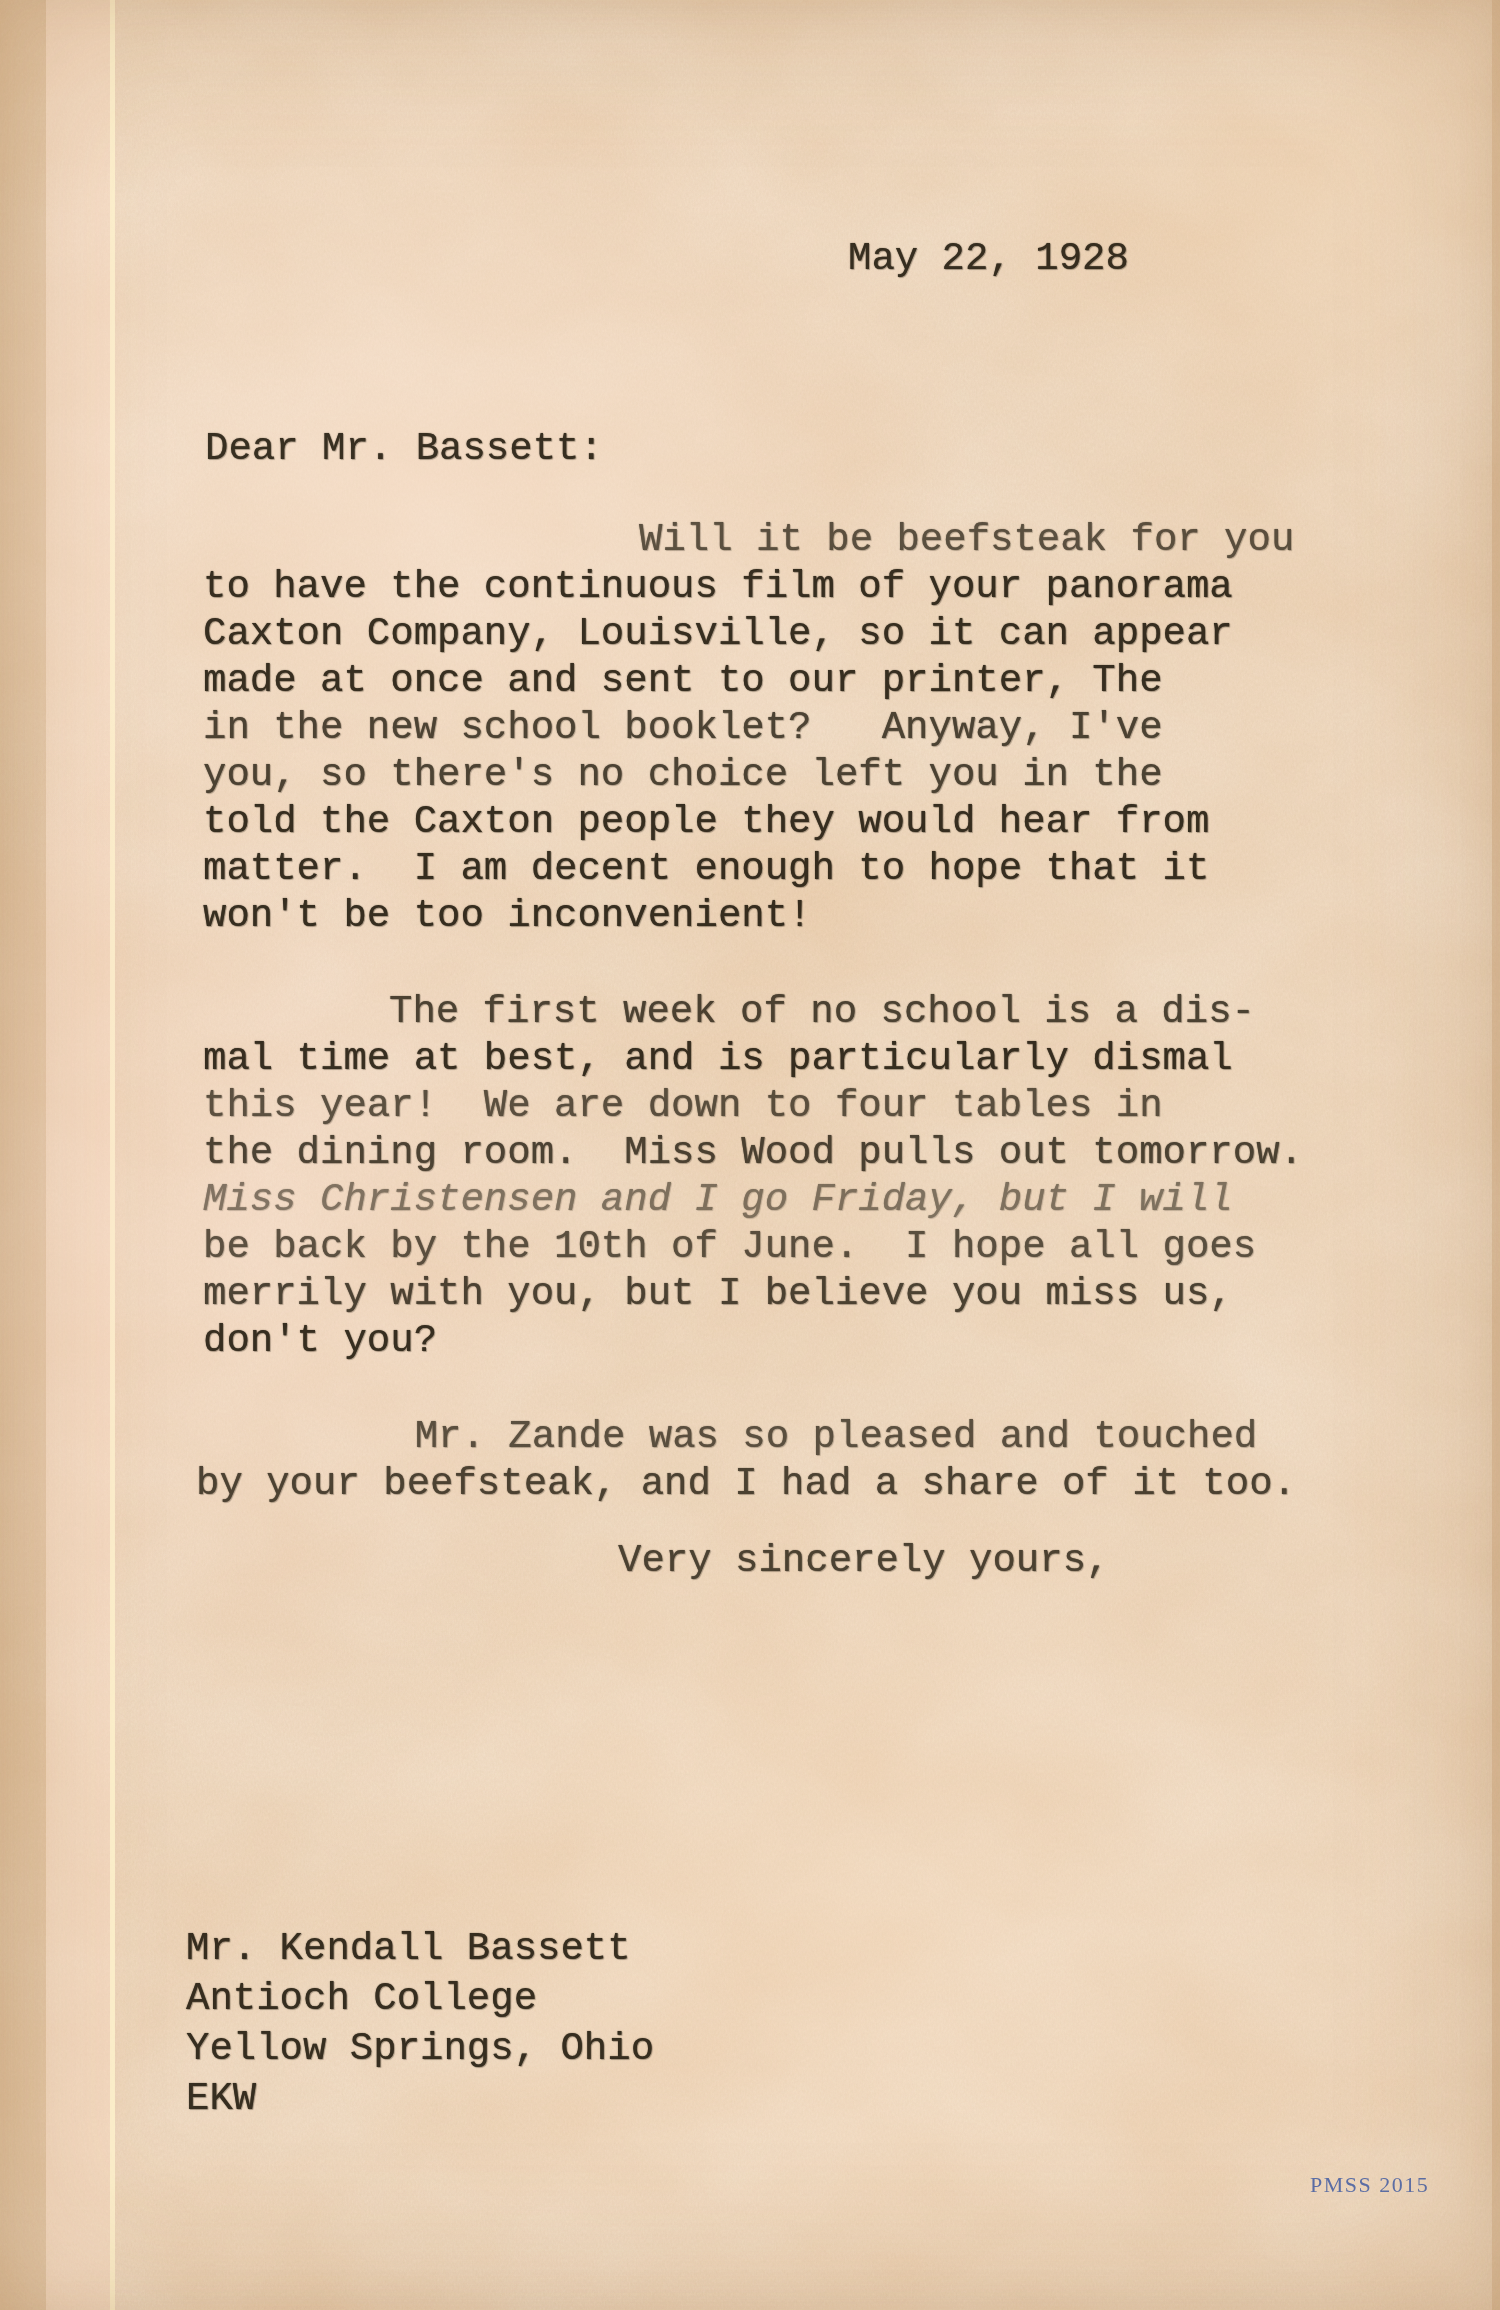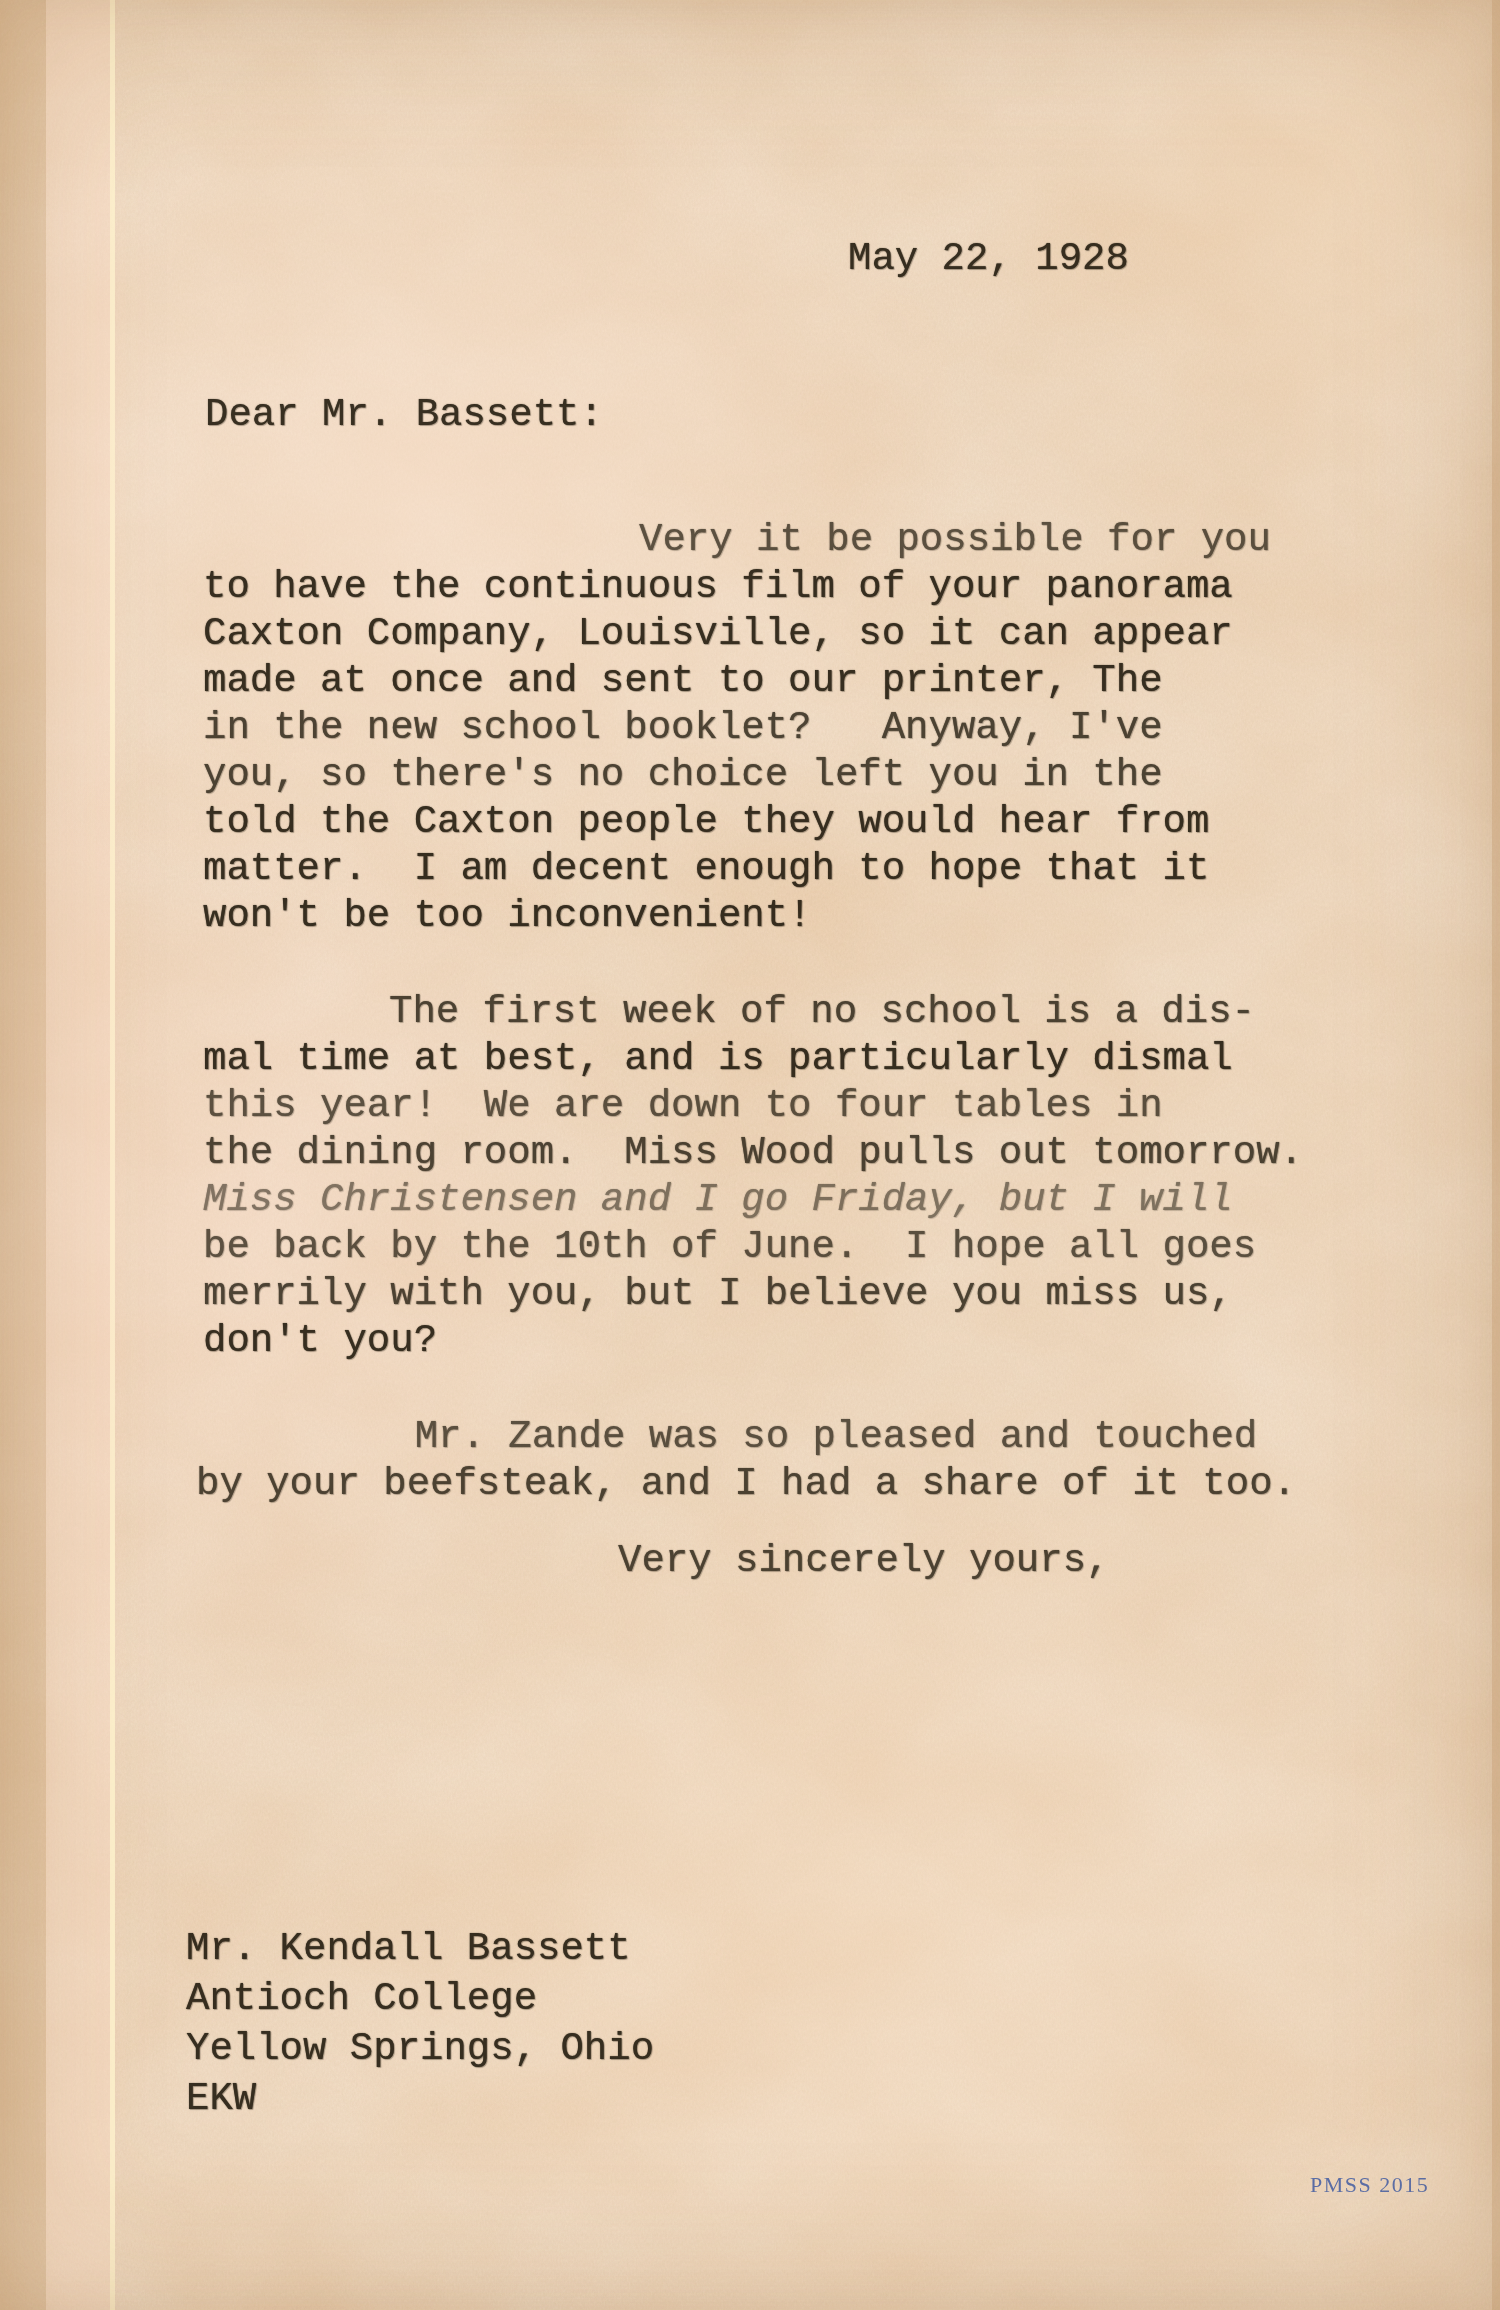--- a/index.html
+++ b/index.html
@@ -35,21 +35,21 @@
     font-size: 39px;
     line-height: 47px;
     mix-blend-mode: multiply;
     text-shadow: 0 0 1.2px rgba(56,51,37,0.85), 1px 0.6px 0.8px rgba(56,51,37,0.3);
     filter: blur(0.3px);
   }
 
   .line { white-space: pre; }
 
   .date       { position: absolute; left: 848px; top: 236px; }
-  .salutation { position: absolute; left: 205px; top: 392px; }
+  .salutation { position: absolute; left: 205px; top: 426px; }
 
   .para-1 { position: absolute; left: 203px; top: 517px; }
   .para-1 .line:first-child { padding-left: 436px; }
 
   .para-2 { position: absolute; left: 203px; top: 989px; }
   .para-2 .line:first-child { padding-left: 186px; }
 
   .para-3 { position: absolute; left: 196px; top: 1414px; text-align: center; }
   .para-3 .line:first-child { padding-left: 180px; }
 
@@ -102,21 +102,21 @@
 
   <div class="sheen"></div>
 
   <div class="letter">
 
     <div class="date line">May 22, 1928</div>
 
     <div class="salutation line">Dear Mr. Bassett:</div>
 
     <div class="para-1">
-      <div class="line fade-a">Very it be possible for you</div>
+      <div class="line fade-a">Will it be beefsteak for you</div>
       <div class="line">to have the continuous film of your panorama</div>
       <div class="line">Caxton Company, Louisville, so it can appear</div>
       <div class="line">made at once and sent to our printer, The</div>
       <div class="line fade-c">in the new school booklet?   Anyway, I've</div>
       <div class="line fade-c">you, so there's no choice left you in the</div>
       <div class="line">told the Caxton people they would hear from</div>
       <div class="line">matter.  I am decent enough to hope that it</div>
       <div class="line">won't be too inconvenient!</div>
     </div>
 

